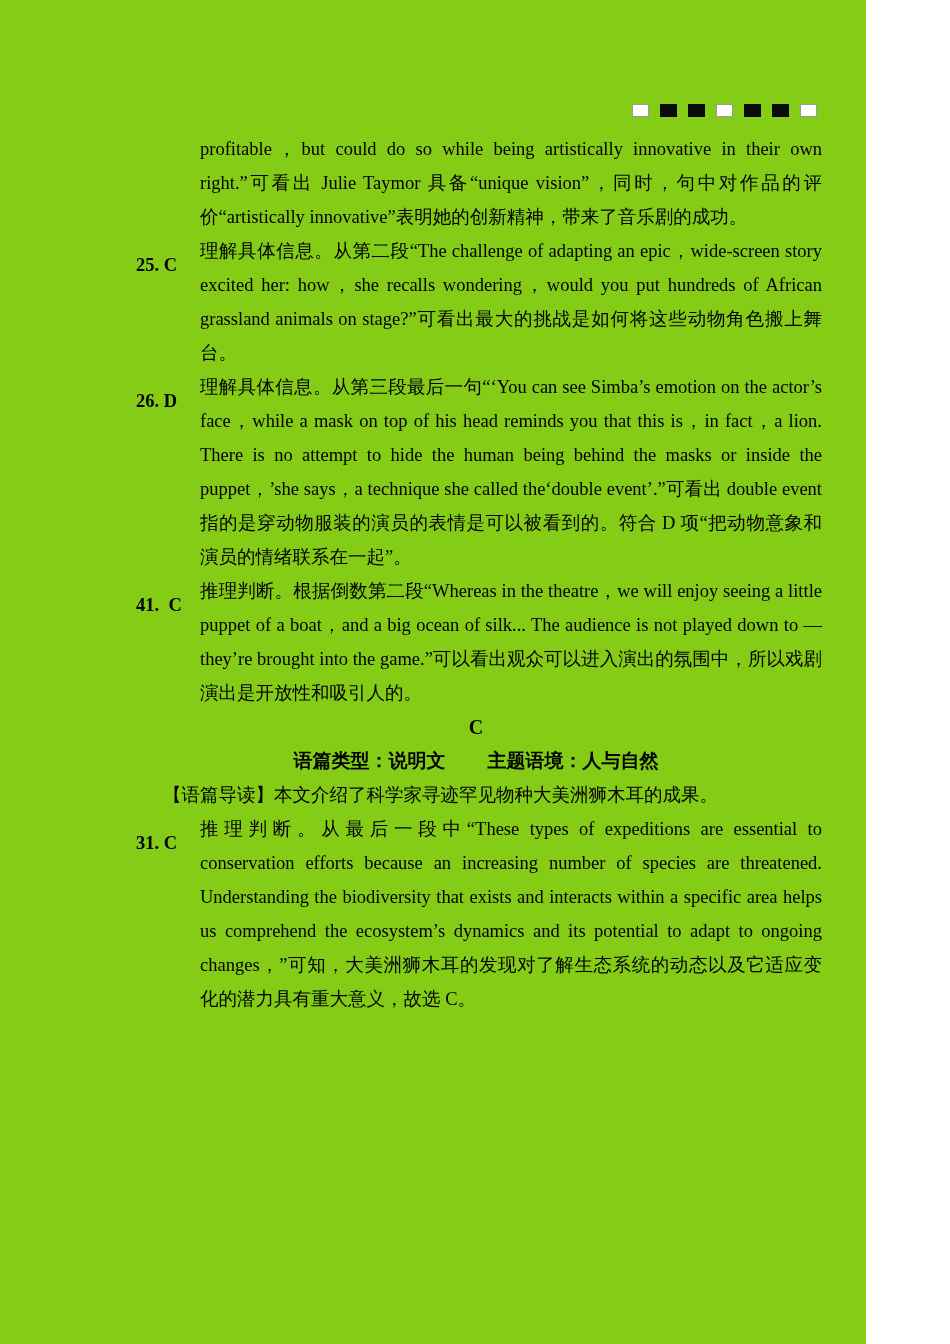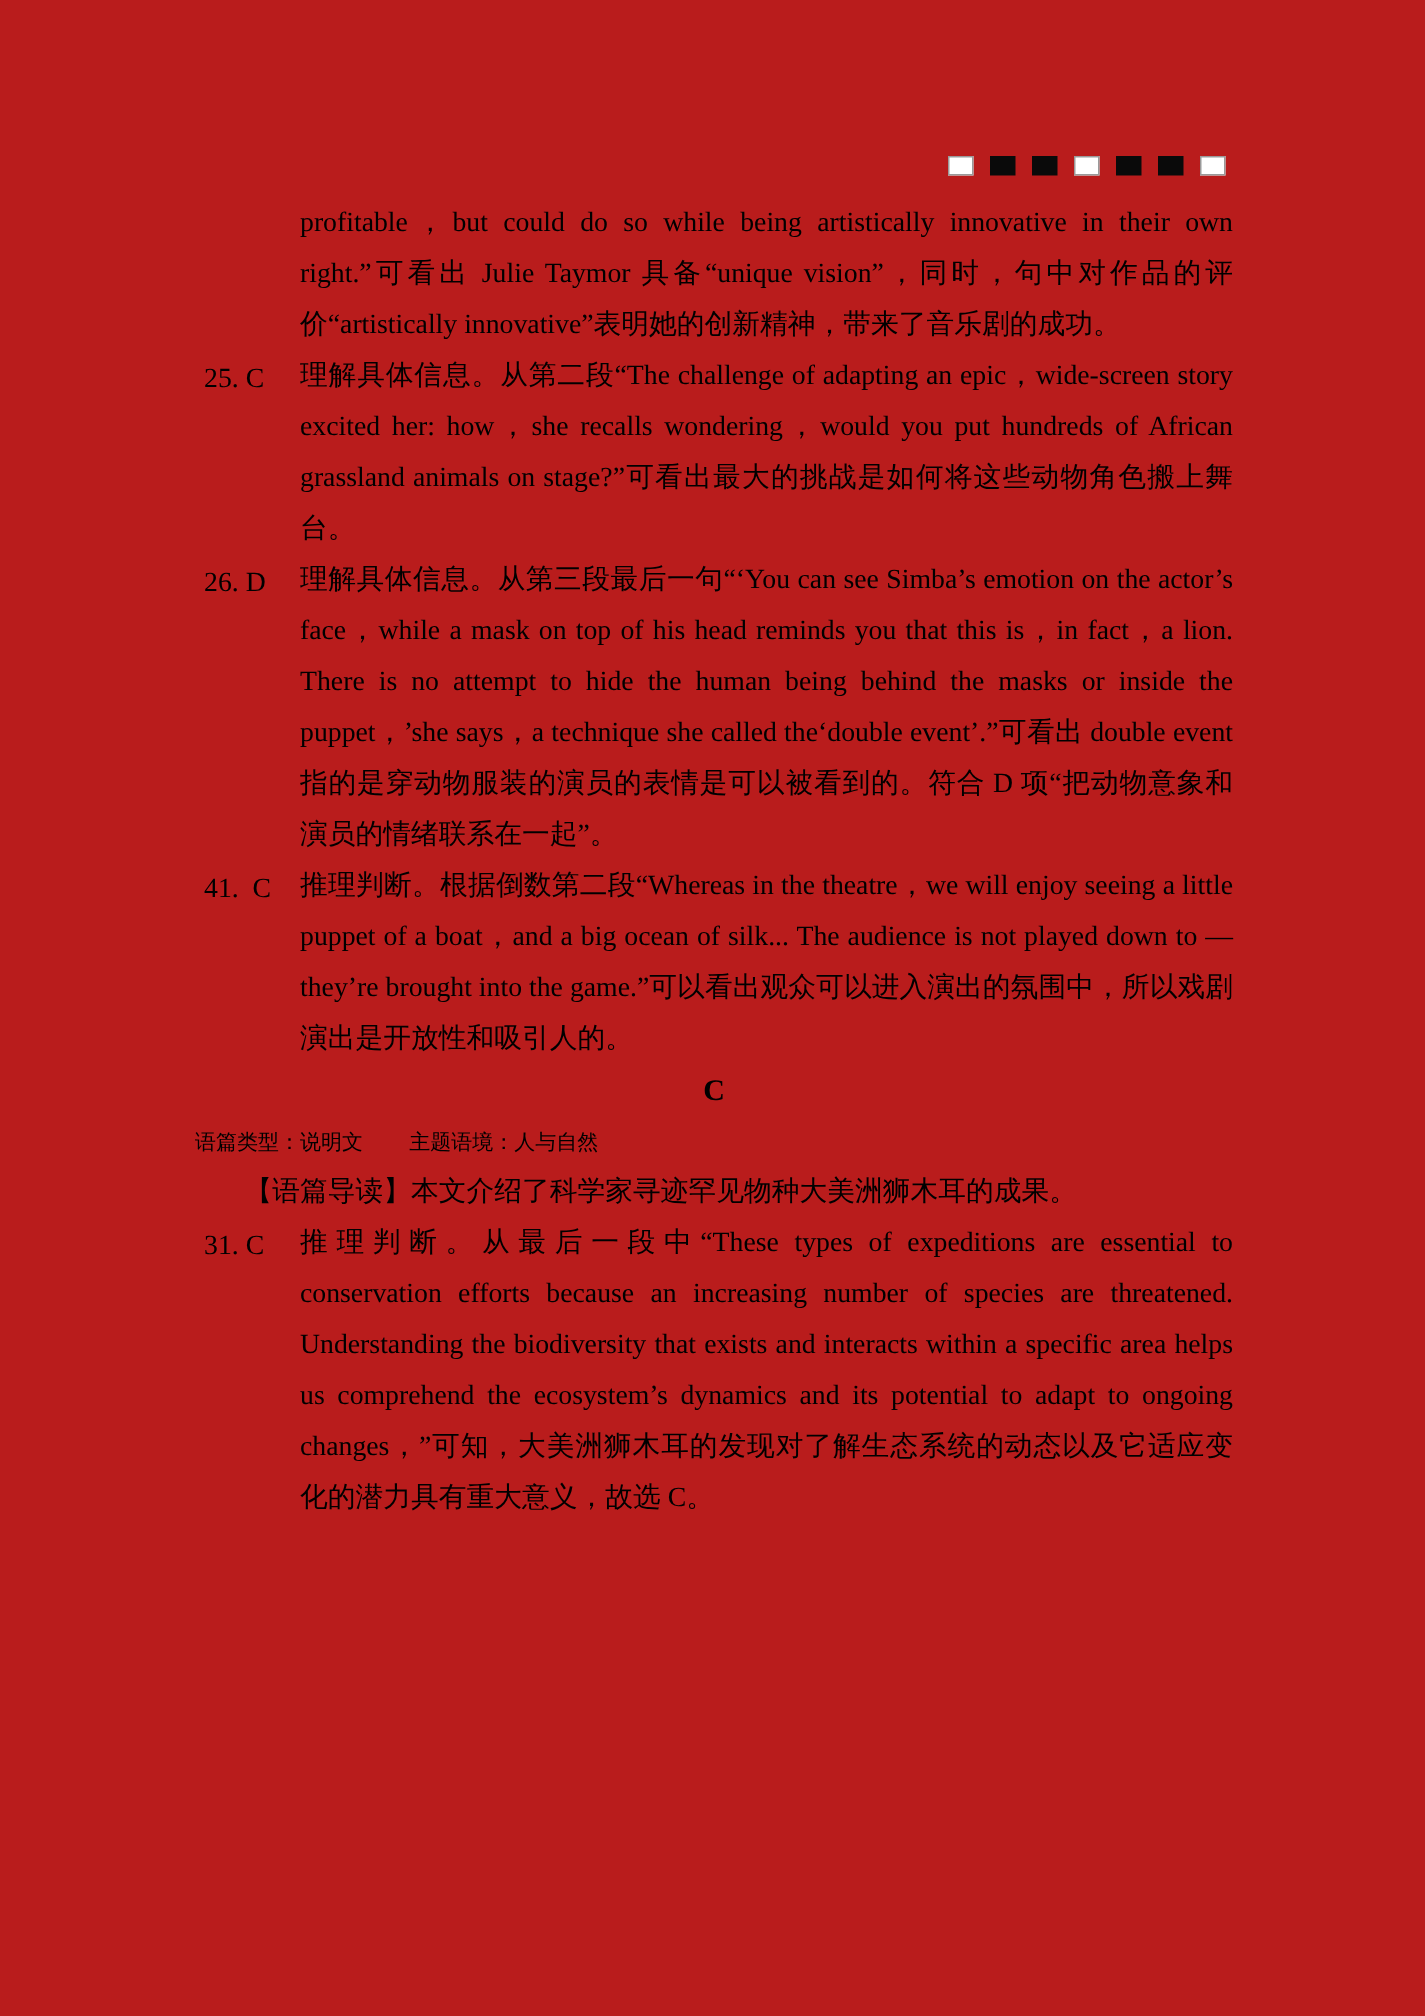--- a/index.html
+++ b/index.html
@@ -1,21 +1,21 @@
 <!DOCTYPE html>
 <html><head>
 <meta charset="utf-8">
 <style>
   * { box-sizing: border-box; }
   html, body { margin: 0; padding: 0; background: #ffffff; }
   .page {
     position: relative;
-    width: 950px;
+    width: 866px;
     height: 1344px;
-    background: #b91c1c;
+    background: #84cc16;
     color: #000000;
     font-family: "Liberation Serif", "DejaVu Serif", serif;
     overflow: hidden;
   }
   
   .markers {
     position: absolute;
     left: 632px;
     top: 104px;
     display: flex;
@@ -32,34 +32,35 @@
     top: 132px;
     width: 692px;
     font-size: 18.5px;
     line-height: 34px;
     text-align: justify;
   }
   .item { position: relative; padding-left: 70px; }
   .item .label {
     position: absolute;
     left: 6px;
-    top: 2px;
+    top: 14px;
     white-space: pre;
     text-align: center;
+    font-weight: bold;
   }
   .sec-title {
     text-align: center;
     font-weight: bold;
     font-size: 20px;
   }
   .sec-sub {
-    text-align: left;
-    font-weight: normal;
+    text-align: center;
+    font-weight: bold;
     font-family: "Liberation Sans", "DejaVu Sans", sans-serif;
-    font-size: 14px;
+    font-size: 19px;
   }
   .sec-sub .gap { display: inline-block; width: 2.2em; }
   .intro { text-indent: 33px; }
 
   .footer {
     position: absolute;
     left: 0;
     right: 0;
     top: 1177px;
     text-align: center;

